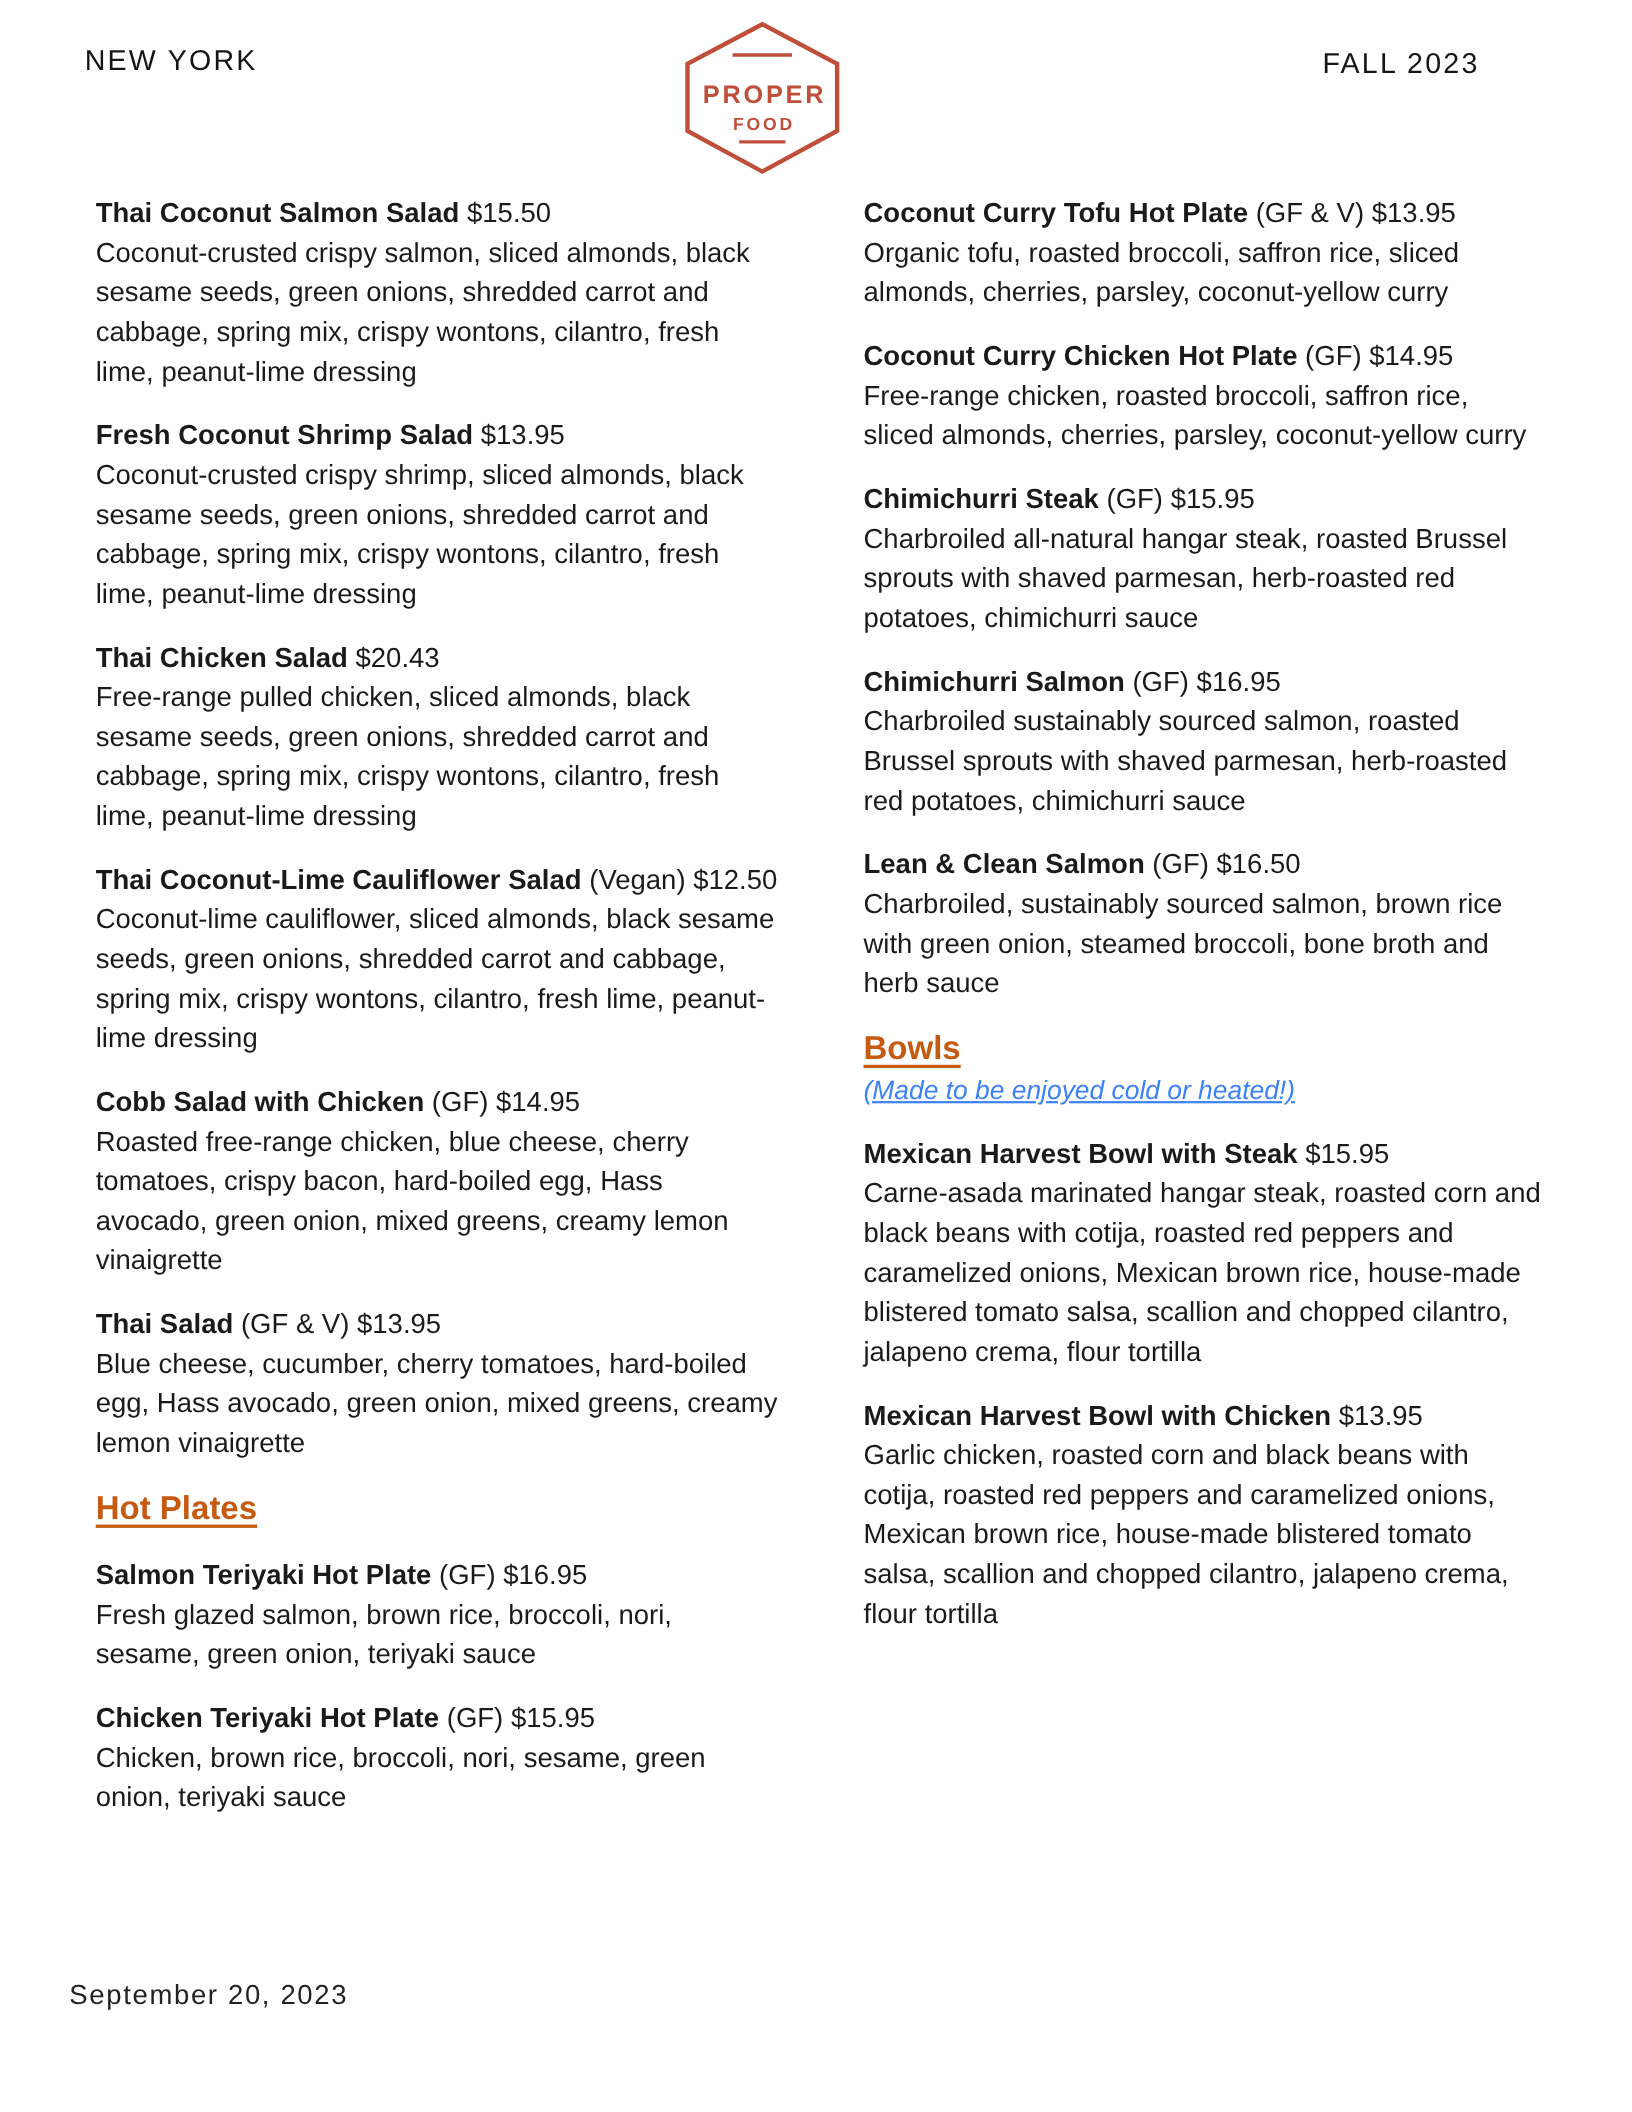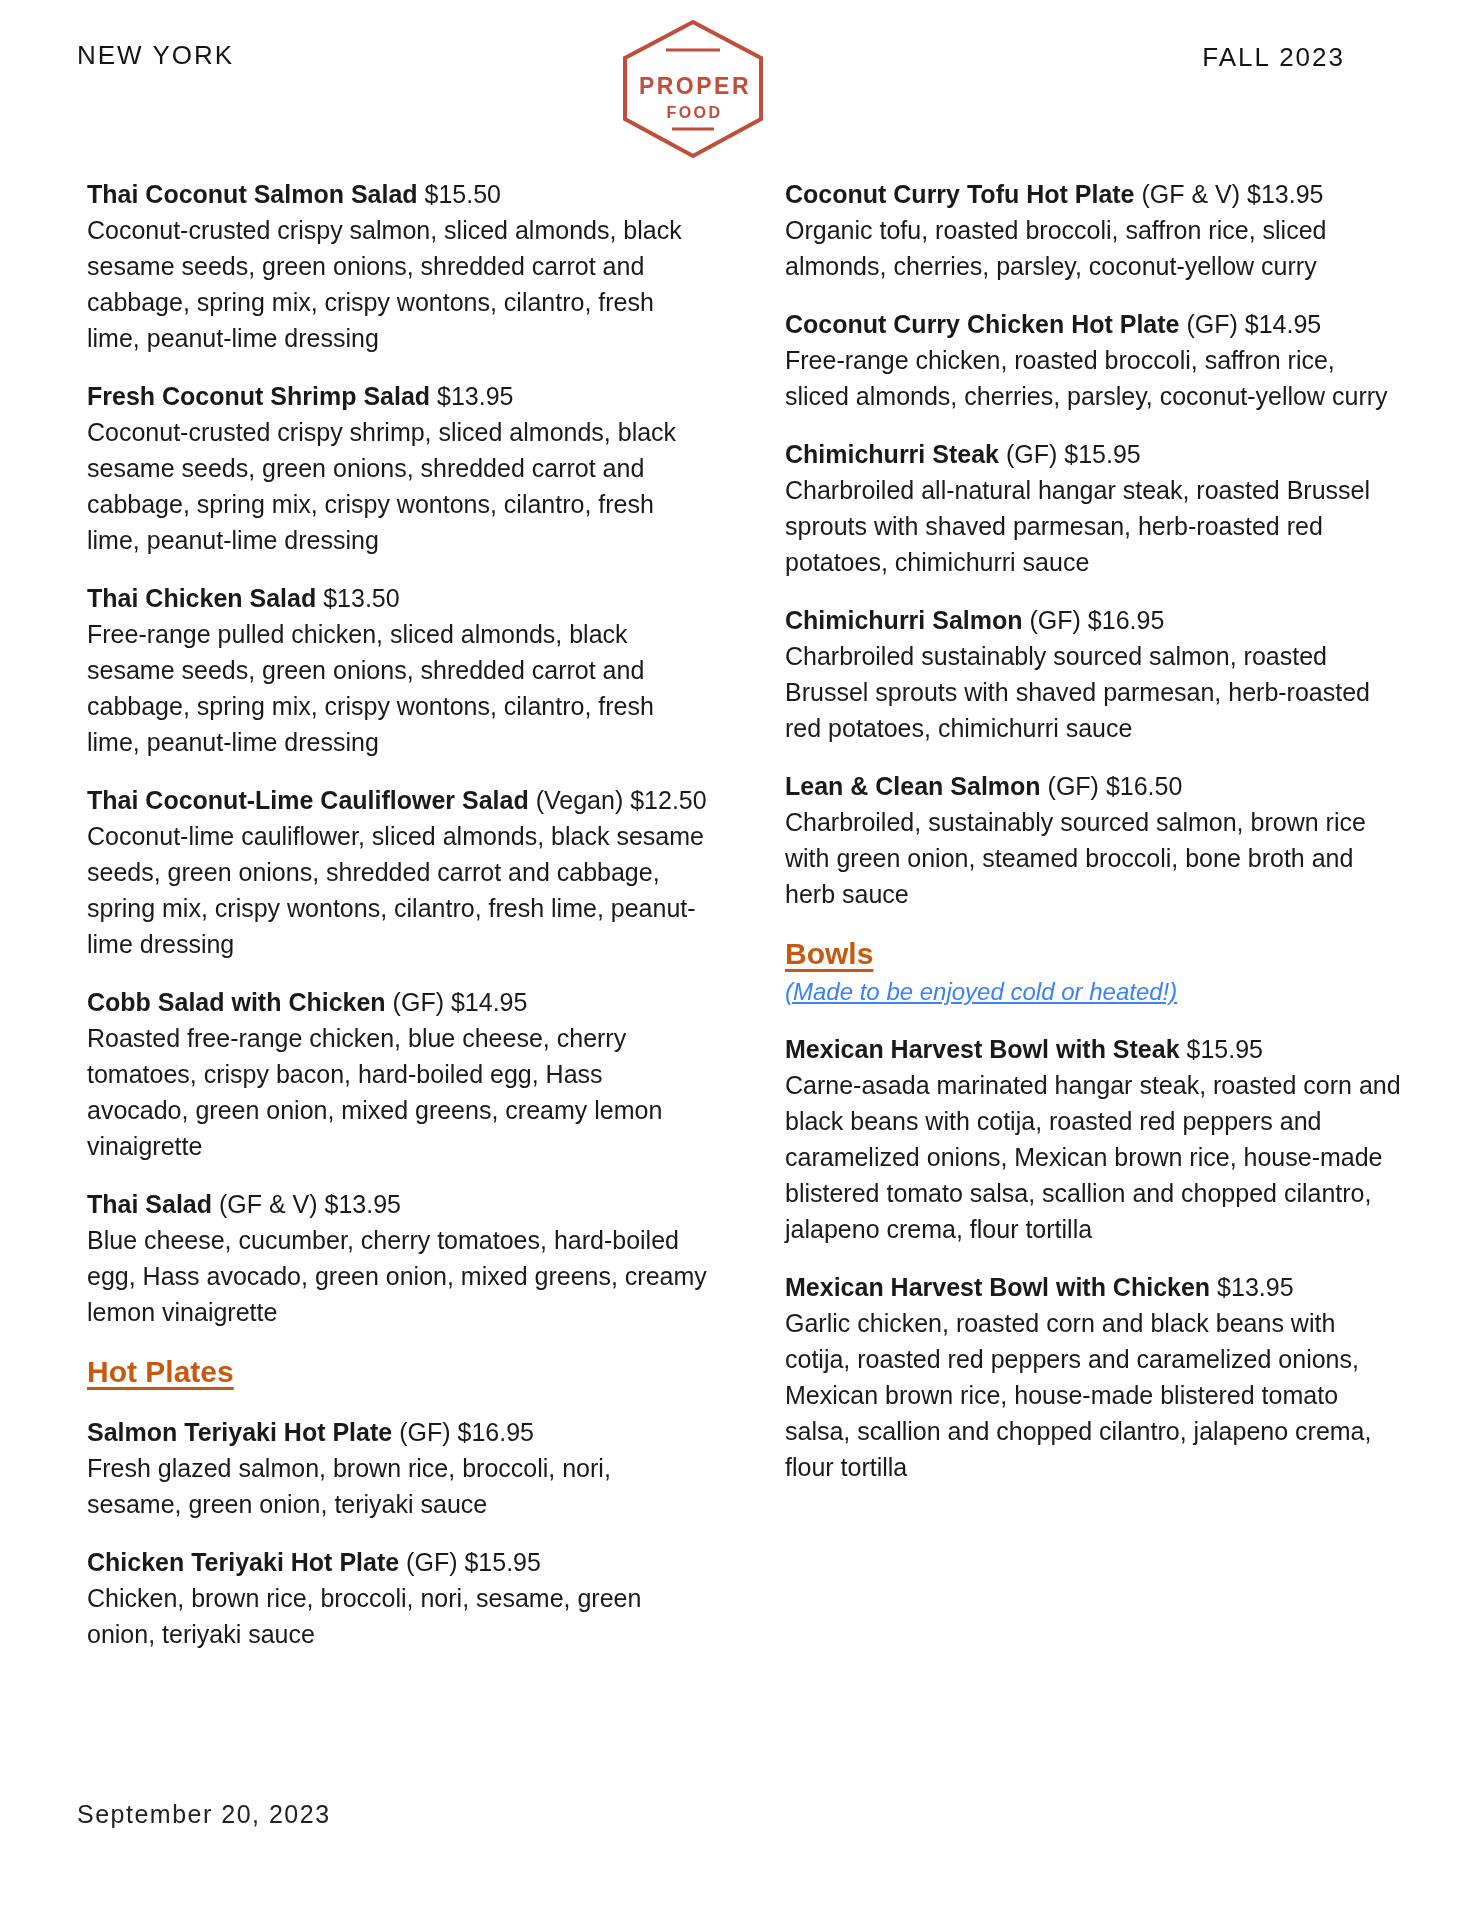--- a/index.html
+++ b/index.html
@@ -50,21 +50,21 @@
   }
   .section-subtitle {
     color: #3b82f6;
     font-style: italic;
     font-size: 24px;
     line-height: 35px;
     text-decoration: underline;
   }
   .footer-date {
     position: absolute;
-    left: 77px; top: 1800px;
+    left: 63px; top: 1800px;
     font-size: 25px;
     letter-spacing: 1.5px;
     color: #222222;
   }
   .logo-txt {
     font-family: "Liberation Sans", sans-serif;
     font-weight: bold;
     fill: #BF4E3B;
   }
 </style>
@@ -88,21 +88,21 @@
   <div class="col">
       <div class="item">
         <div class="item-title"><span class="nm">Thai Coconut Salmon Salad</span> <span class="tag"></span> <span class="price">$15.50</span></div>
         <div class="item-desc">Coconut-crusted crispy salmon, sliced almonds, black sesame seeds, green onions, shredded carrot and cabbage, spring mix, crispy wontons, cilantro, fresh lime, peanut-lime dressing</div>
       </div>
       <div class="item">
         <div class="item-title"><span class="nm">Fresh Coconut Shrimp Salad</span> <span class="tag"></span> <span class="price">$13.95</span></div>
         <div class="item-desc">Coconut-crusted crispy shrimp, sliced almonds, black sesame seeds, green onions, shredded carrot and cabbage, spring mix, crispy wontons, cilantro, fresh lime, peanut-lime dressing</div>
       </div>
       <div class="item">
-        <div class="item-title"><span class="nm">Thai Chicken Salad</span> <span class="tag"></span> <span class="price">$13.50</span></div>
+        <div class="item-title"><span class="nm">Thai Chicken Salad</span> <span class="tag"></span> <span class="price">$20.43</span></div>
         <div class="item-desc">Free-range pulled chicken, sliced almonds, black sesame seeds, green onions, shredded carrot and cabbage, spring mix, crispy wontons, cilantro, fresh lime, peanut-lime dressing</div>
       </div>
       <div class="item">
         <div class="item-title"><span class="nm">Thai Coconut-Lime Cauliflower Salad</span> <span class="tag">(Vegan)</span> <span class="price">$12.50</span></div>
         <div class="item-desc">Coconut-lime cauliflower, sliced almonds, black sesame seeds, green onions, shredded carrot and cabbage, spring mix, crispy wontons, cilantro, fresh lime, peanut-lime dressing</div>
       </div>
       <div class="item">
         <div class="item-title"><span class="nm">Cobb Salad with Chicken</span> <span class="tag">(GF)</span> <span class="price">$14.95</span></div>
         <div class="item-desc">Roasted free-range chicken, blue cheese, cherry tomatoes, crispy bacon, hard-boiled egg, Hass avocado, green onion, mixed greens, creamy lemon vinaigrette</div>
       </div>

